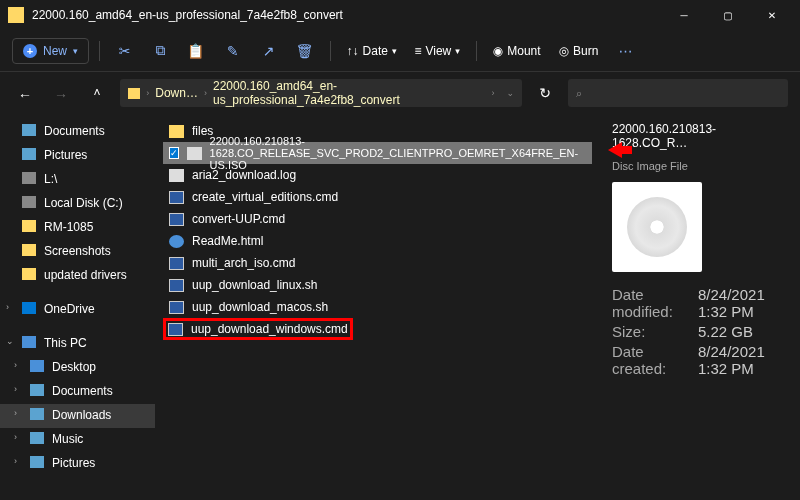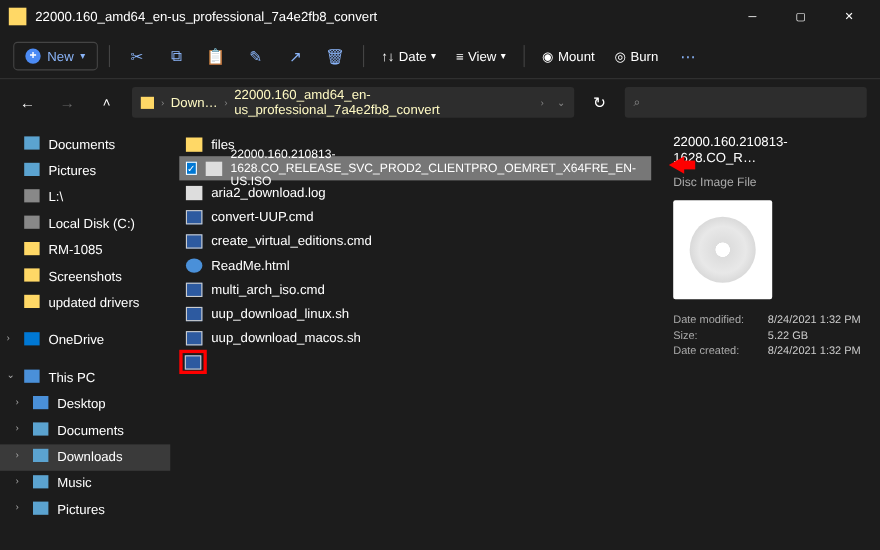--- a/index.html
+++ b/index.html
@@ -53,21 +53,21 @@
 .chk{width:12px;height:12px;border:1px solid #fff;background:#0078d4;display:flex;align-items:center;justify-content:center;font-size:9px}
 .redbox{border:3px solid #ff0000;padding:0 2px}
 .redarrow{position:absolute;right:-40px;top:-2px;width:32px;height:20px}
 .redarrow::before{content:"";position:absolute;left:0;top:2px;border:8px solid transparent;border-right:14px solid #ff0000}
 .redarrow::after{content:"";position:absolute;left:18px;top:6px;width:14px;height:8px;background:#ff0000}
 .details{width:200px;padding:8px 12px;font-size:11px}
 .details .fname{font-size:12px;margin-bottom:10px}
 .details .ftype{color:#aaa;margin-bottom:10px}
 .thumb{width:90px;height:90px;background:#fff;margin:8px 0 14px;display:flex;align-items:center;justify-content:center;border-radius:2px}
 .disc{width:60px;height:60px;border-radius:50%;background:radial-gradient(circle,#fff 15%,#ddd 16%,#e8e8e8 50%,#ccc 90%)}
-.meta{display:grid;grid-template-columns:80px 1fr;gap:3px 6px;color:#ccc;font-size:10px}
+.meta{display:grid;grid-template-columns:80px 1fr;gap:3px 6px;color:#ccc;font-size:15px}
 .meta .k{color:#aaa}
 </style>
 </head>
 <body>
 
 <div class="titlebar">
   <span class="icon"></span>
   <span class="title">22000.160_amd64_en-us_professional_7a4e2fb8_convert</span>
   <div class="winbtns">
     <div class="winbtn">─</div>
@@ -198,44 +198,45 @@
         <span class="fi fi-iso"></span>
         <span style="font-size:11px">22000.160.210813-1628.CO_RELEASE_SVC_PROD2_CLIENTPRO_OEMRET_X64FRE_EN-US.ISO</span>
         <span class="redarrow"></span>
       </div>
       <div class="row">
           <span class="fi fi-file"></span>
           <span>aria2_download.log</span>
         </div>
       <div class="row">
           <span class="fi fi-cmd"></span>
+          <span>create_virtual_editions.cmd</span>
+        </div>
+      <div class="row">
+          <span class="fi fi-cmd"></span>
           <span>convert-UUP.cmd</span>
-        </div>
-      <div class="row">
-          <span class="fi fi-cmd"></span>
-          <span>create_virtual_editions.cmd</span>
         </div>
       <div class="row">
           <span class="fi fi-html"></span>
           <span>ReadMe.html</span>
         </div>
       <div class="row">
           <span class="fi fi-cmd"></span>
           <span>multi_arch_iso.cmd</span>
         </div>
       <div class="row">
           <span class="fi fi-cmd"></span>
           <span>uup_download_linux.sh</span>
         </div>
       <div class="row">
           <span class="fi fi-cmd"></span>
           <span>uup_download_macos.sh</span>
         </div>
       <div class="row redbox" style="width:fit-content">
           <span class="fi fi-cmd"></span>
+          <span>uup_download_windows.cmd</span>
         </div>
     </div>
 
     <div class="details">
       <div class="fname">22000.160.210813-1628.CO_R…</div>
       <div class="ftype">Disc Image File</div>
       <div class="thumb">
           <div class="disc"></div>
         </div>
       <div class="meta">

